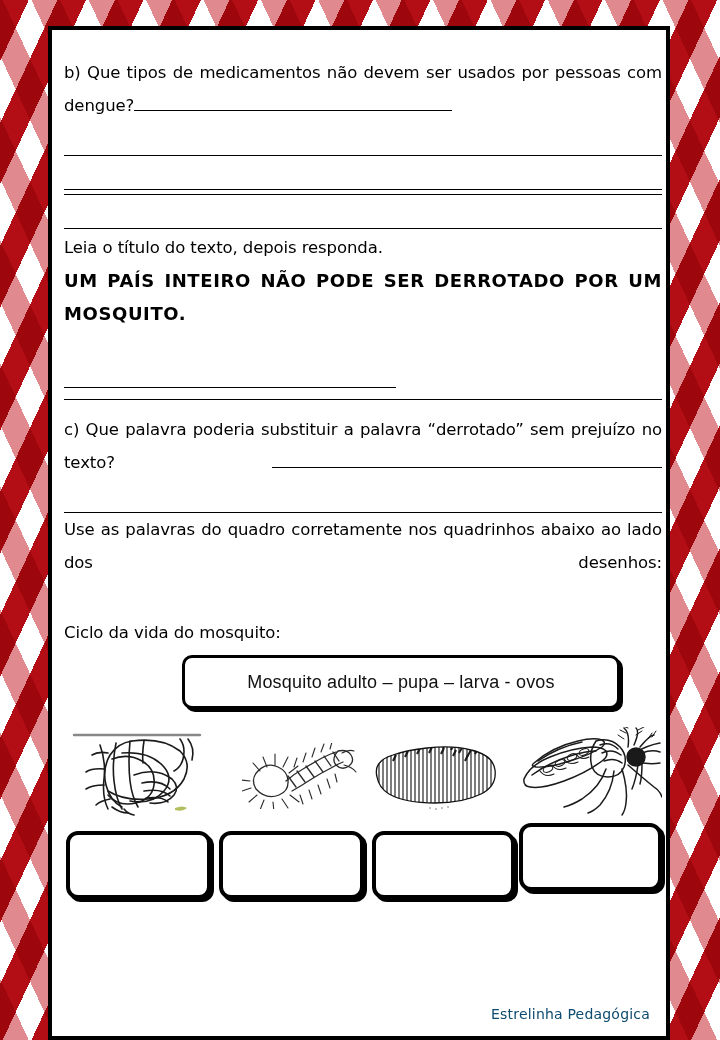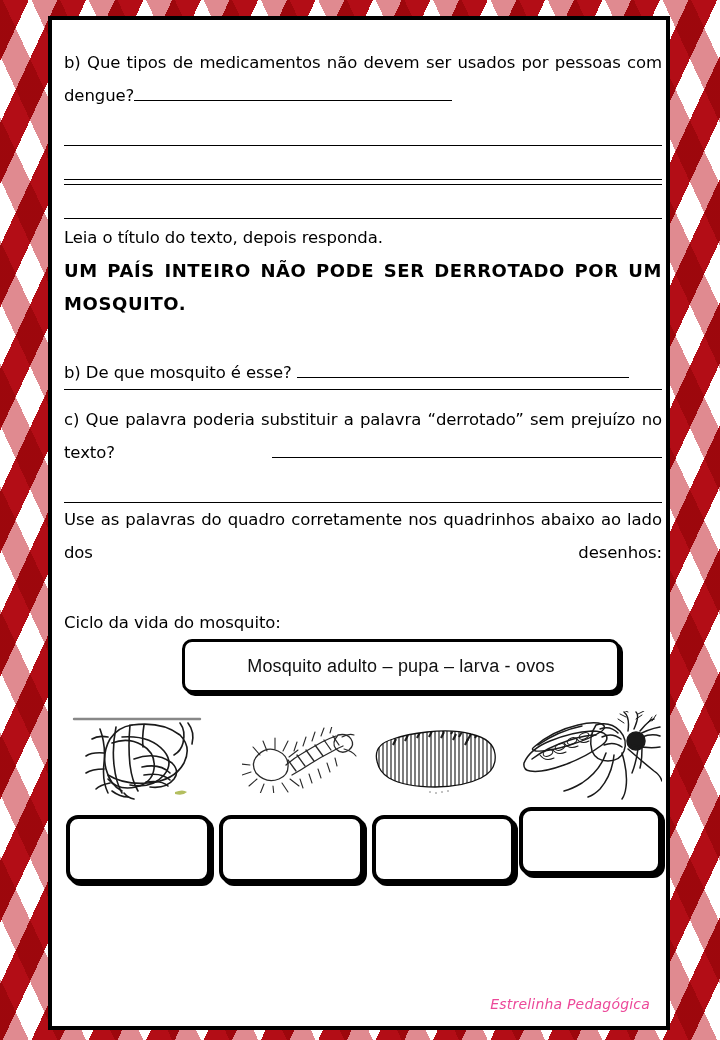--- a/index.html
+++ b/index.html
@@ -31,21 +31,21 @@
       repeating-linear-gradient(65deg,
         #e08a90 0px, #e08a90 26px,
         #ffffff 26px, #ffffff 52px);
     background-blend-mode: multiply, normal;
   }
 
   
   .sheet {
     position: absolute;
     left: 48px;
-    top: 16px;
+    top: 26px;
     width: 622px;
     height: 1014px;
     background: #ffffff;
     border: 4px solid #000000;
     box-sizing: border-box;
     overflow: hidden;
     padding-left: 32px;
   }
 
   .sheet-inner {
@@ -107,20 +107,21 @@
     position: relative;
   }
 
   .spacer-line {
     height: 33px;
   }
 
   
   .wordbank-wrap {
     position: relative;
+    margin-top: 6px;
     height: 62px;
   }
   .wordbank {
     position: absolute;
     left: 118px;
     top: 0;
     width: 438px;
     height: 54px;
     border: 3.5px solid #000;
     border-radius: 10px;
@@ -174,23 +175,22 @@
   .abox3 { left: 308px; top: 10px; width: 143px; height: 68px; }
   .abox4 { left: 455px; top: 2px;  width: 143px; height: 68px; }
 
   
   .footer {
     position: absolute;
     right: 16px;
     bottom: 14px;
     font-family: "DejaVu Sans", sans-serif;
     font-size: 14px;
-    color: #ec4899;
+    color: #0c4a6e;
     letter-spacing: 0.2px;
-    font-style: italic;
   }
 </style>
 </head>
 <body>
 
 <div id="page">
 
   <div class="border-bg"></div>
 
   <div class="sheet">
@@ -208,21 +208,21 @@
         <div class="spacer-line"></div>
         <div class="answer-line"></div>
       </div>
 
       <p class="q nojust" style="margin-top:2px"> Leia o título do texto, depois responda.</p>
 
       <p class="title-line"><span>UM PAÍS INTEIRO NÃO PODE SER DERROTADO POR UM MOSQUITO</span><span>.</span></p>
 
 
       <div style="margin-top:3px">
-        <p class="q nojust"><span>b) De que mosquito é esse? </span><span class="rule" style="width:332px"></span></p>
+        <p class="q nojust"><span class="rule" style="width:332px"></span></p>
         <div class="answer-line"></div>
       </div>
 
       <div style="margin-top:13px">
         <p class="q just"><span>c) Que palavra poderia substituir a palavra “derrotado” sem prejuízo no texto? </span><span class="rule" style="width:390px"></span></p>
         <div class="answer-line"></div>
       </div>
 
       <p class="q just">Use as palavras do quadro corretamente nos quadrinhos abaixo ao lado dos desenhos:</p>
 

